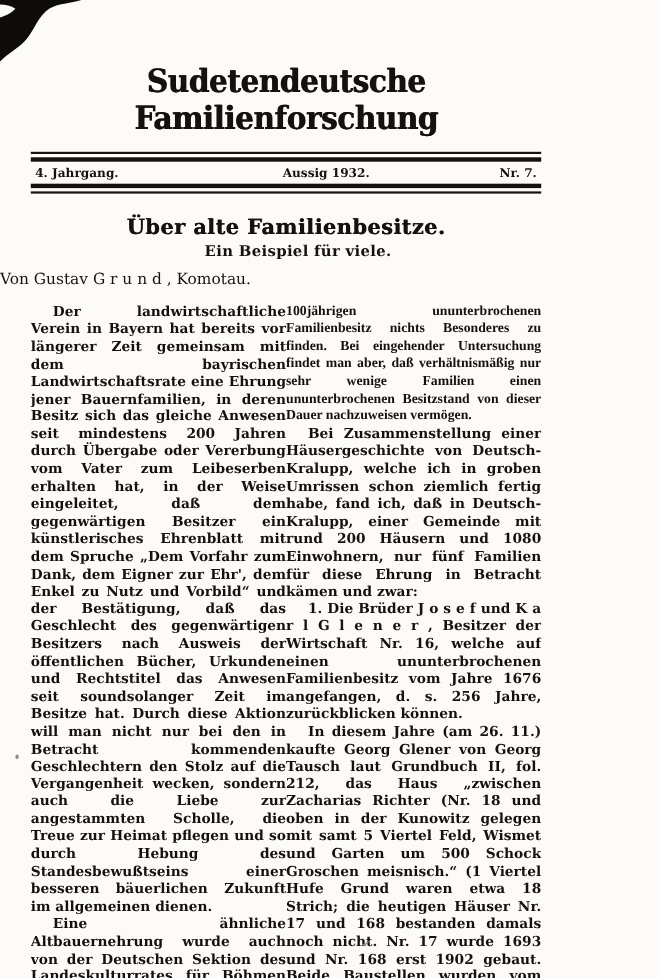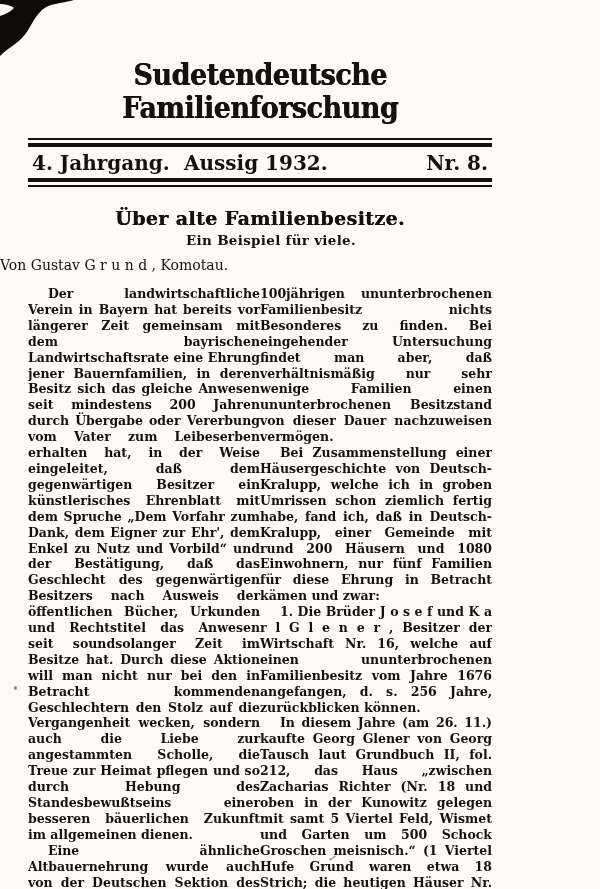--- a/index.html
+++ b/index.html
@@ -21,24 +21,24 @@
     text-shadow:0.6px 0 0 currentColor;
     transform:scaleY(1.08);
   }
 
   .head-block{margin:0 28px;}
   .rule-a{margin-top:16px;height:3px;border-top:2px solid #15120e;border-bottom:4px solid #15120e;}
   .rule-b{height:3px;border-top:4px solid #15120e;border-bottom:2px solid #15120e;}
   .issue-row{
     display:flex;align-items:center;
     padding:4px 4px 3px 4px;
-    font-size:20px;font-weight:bold;
+    font-size:11px;font-weight:bold;
   }
   .issue-row .cell{flex:1;}
-  .issue-row .c{text-align:left;}
+  .issue-row .c{text-align:right;}
   .issue-row .r{text-align:right;}
 
   
   .art-title{
     margin-top:20px;text-align:center;
     font-size:19px;font-weight:bold;letter-spacing:0.4px;
     text-shadow:0.4px 0 0 currentColor;
   }
   .art-sub{
     margin-top:3px;text-align:center;
@@ -54,21 +54,21 @@
     display:flex;gap:0;
     margin:13px 28px 0 28px;
     height:626px;overflow:hidden;
   }
   .col{
     flex:1;display:flex;flex-direction:column;
     font-size:12.5px;font-weight:bold;line-height:15.9px;
     text-align:justify;
   }
   .col p{margin:0;text-indent:1.6em;}
-  .col p.noindent{text-indent:0;}
+  .col p.noindent{text-indent:0;font-family:Liberation Serif, serif;}
 
   
   .speck{position:absolute;background:#b9b5ad;border-radius:50%;}
   .sp1{width:4px;height:3px;left:583px;top:303px;}
   .sp2{width:3px;height:3px;left:588px;top:522px;}
   .sp3{width:3px;height:4px;left:14px;top:686px;background:#8f8b83;}
   .bottom-mark{
     position:absolute;left:328px;top:852px;
     color:#8e8a82;font-size:11px;transform:rotate(14deg);
   }
@@ -83,21 +83,21 @@
     <path d="M0,16 C6,14 10,12 14,8 C10,5 5,4 0,4 Z" fill="#fcfbf8"></path>
   </svg>
 
   <div class="masthead">Sudetendeutsche Familienforschung</div>
 
   <div class="head-block">
     <div class="rule-a"></div>
     <div class="issue-row">
       <span class="cell">4. Jahrgang.</span>
       <span class="cell c">Aussig 1932.</span>
-      <span class="cell r">Nr. 8.</span>
+      <span class="cell r">Nr. 7.</span>
     </div>
     <div class="rule-b"></div>
   </div>
 
   <div class="art-title">Über alte Familienbesitze.</div>
   <div class="art-sub">Ein Beispiel für viele.</div>
   <div class="art-by">Von Gustav G r u n d , Komotau.</div>
 
   <div class="cols">
 

